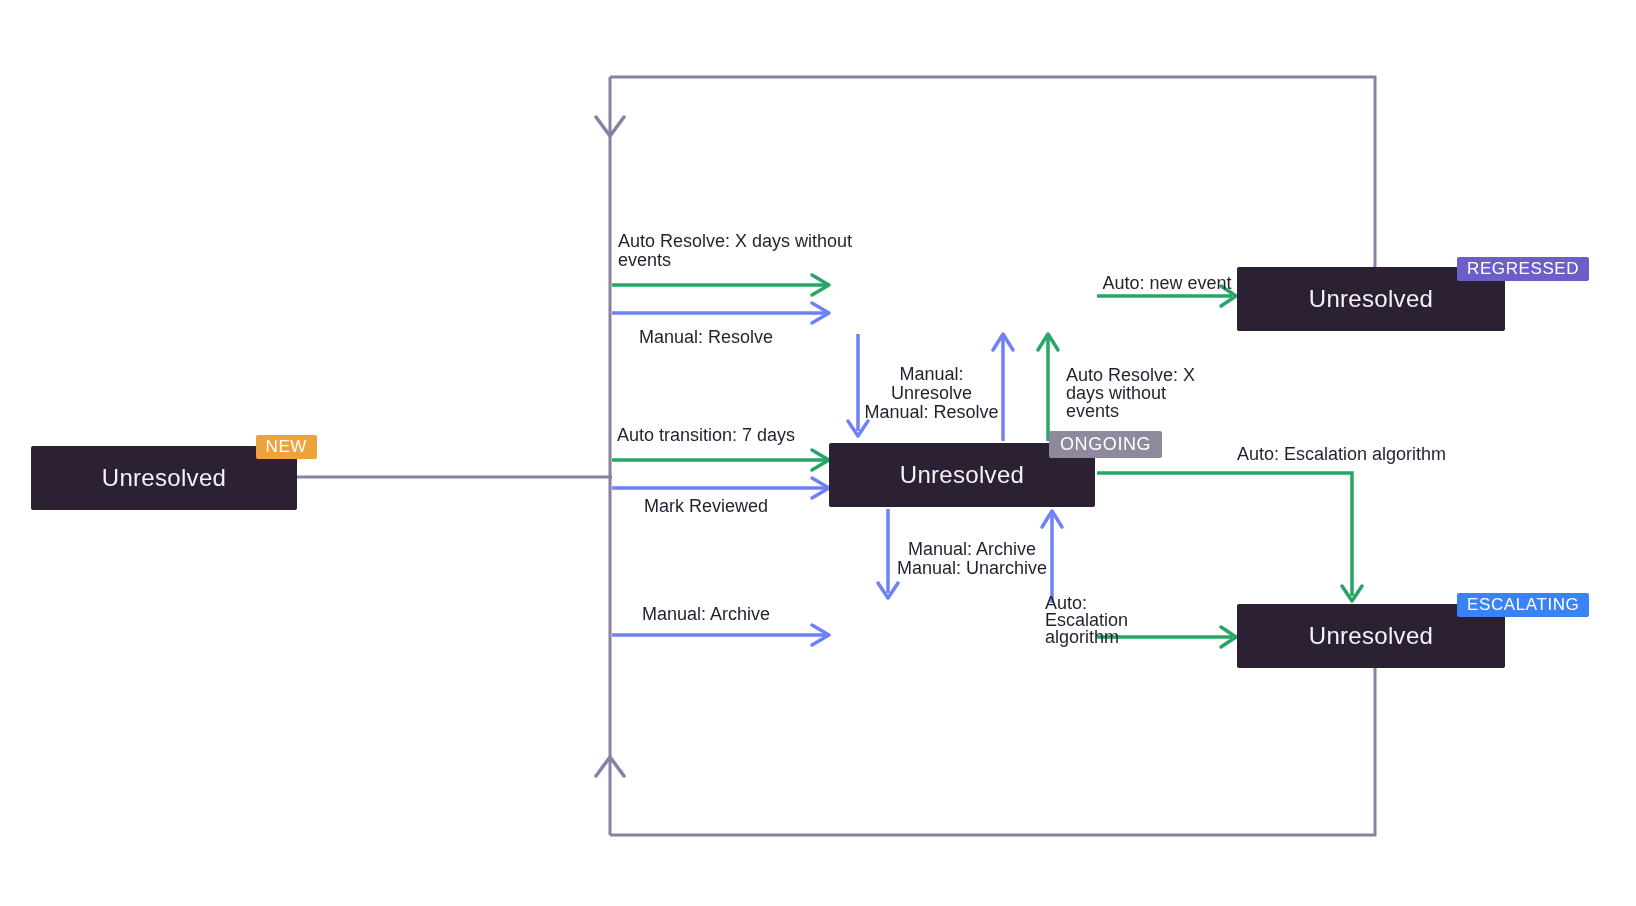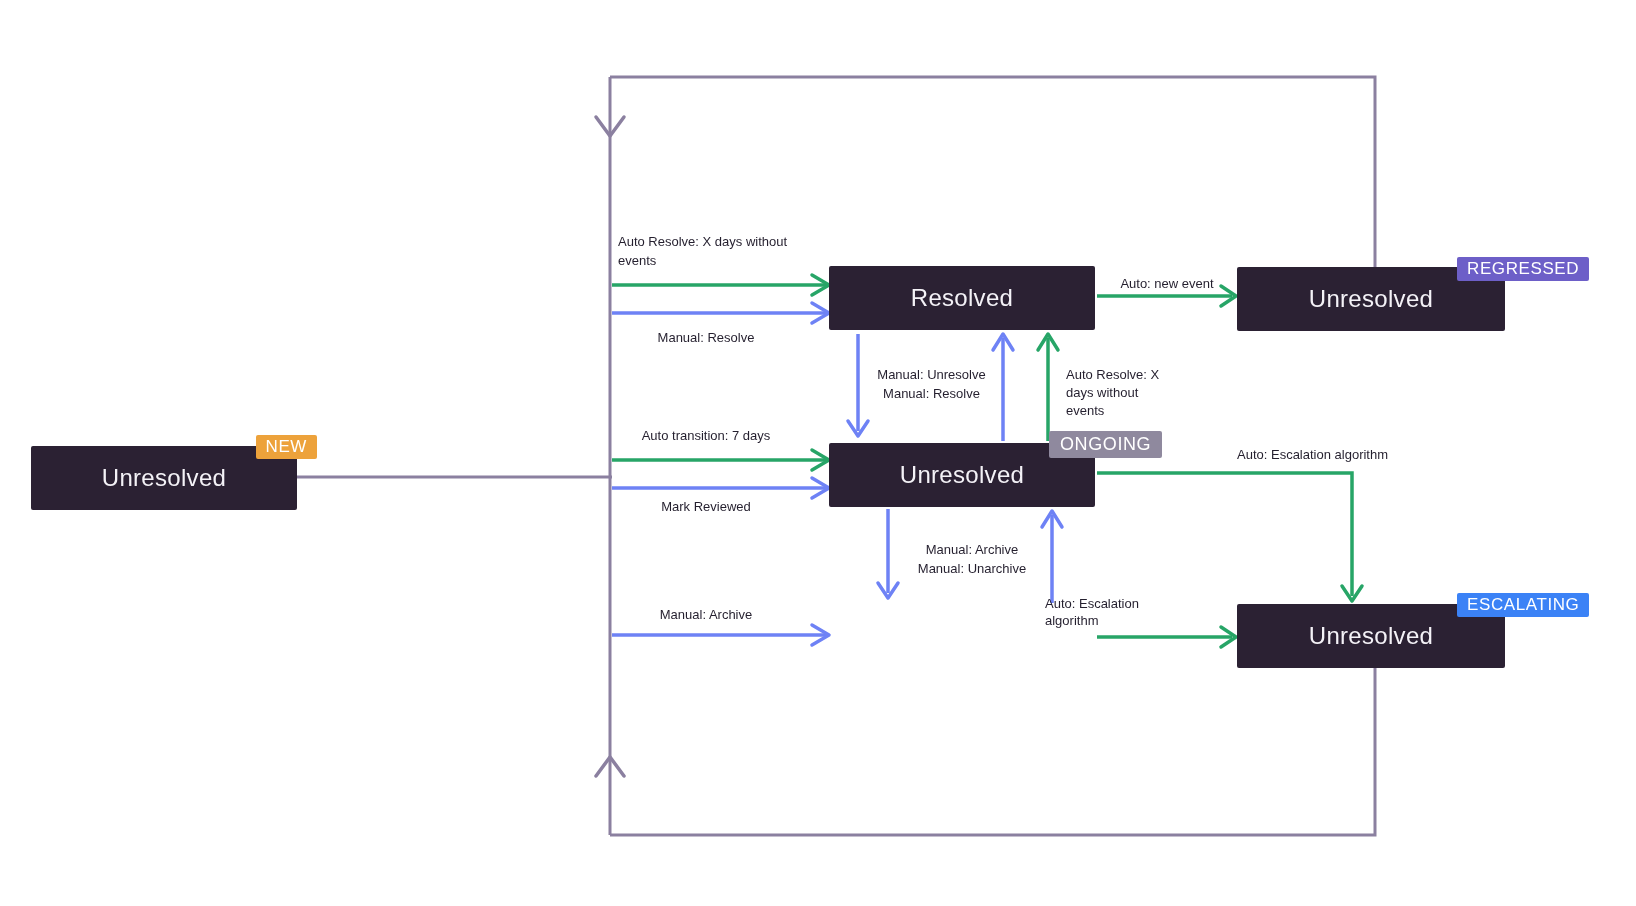--- a/index.html
+++ b/index.html
@@ -48,21 +48,21 @@
     z-index: 3;
   }
   .badge-new        { background: #eda23b; top: -11px; right: -20px; }
   .badge-ongoing    { background: #8f899e; top: -12px; left: 220px; font-size: 18px; padding: 3px 11px; text-align: center; }
   .badge-regressed  { background: #6d5fc8; top: -10px; left: 220px; }
   .badge-escalating { background: #3b82f6; top: -11px; left: 220px; }
 
   .edge-label {
     position: absolute;
     color: #241f2e;
-    font-size: 13px;
+    font-size: 18px;
     font-weight: 500;
     line-height: 19px;
     white-space: pre-line;
     z-index: 1;
   }
   .center { text-align: center; }
   .nowrap { white-space: nowrap; }
   .lh17 { line-height: 17px; }
   .lh18 { line-height: 18px; }
 </style>
@@ -133,23 +133,20 @@
       <path class="blue" d="M612 635 H826"></path>
       <polyline class="blue" points="812,625 829,635 812,645"></polyline>
     </g>
   </svg>
 
   <div class="node" style="left:31px; top:446px; width:266px; height:64px;">
     <span>Unresolved</span>
     <span class="badge badge-new">NEW</span>
   </div>
 
-  <div class="node" style="left:829px; top:266px; width:266px; height:64px;">
-    <span>Resolved</span>
-  </div>
 
   <div class="node" style="left:829px; top:443px; width:266px; height:64px;">
     <span>Unresolved</span>
     <span class="badge badge-ongoing">ONGOING</span>
   </div>
 
 
   <div class="node" style="left:1237px; top:267px; width:268px; height:64px;">
     <span>Unresolved</span>
     <span class="badge badge-regressed">REGRESSED</span>

